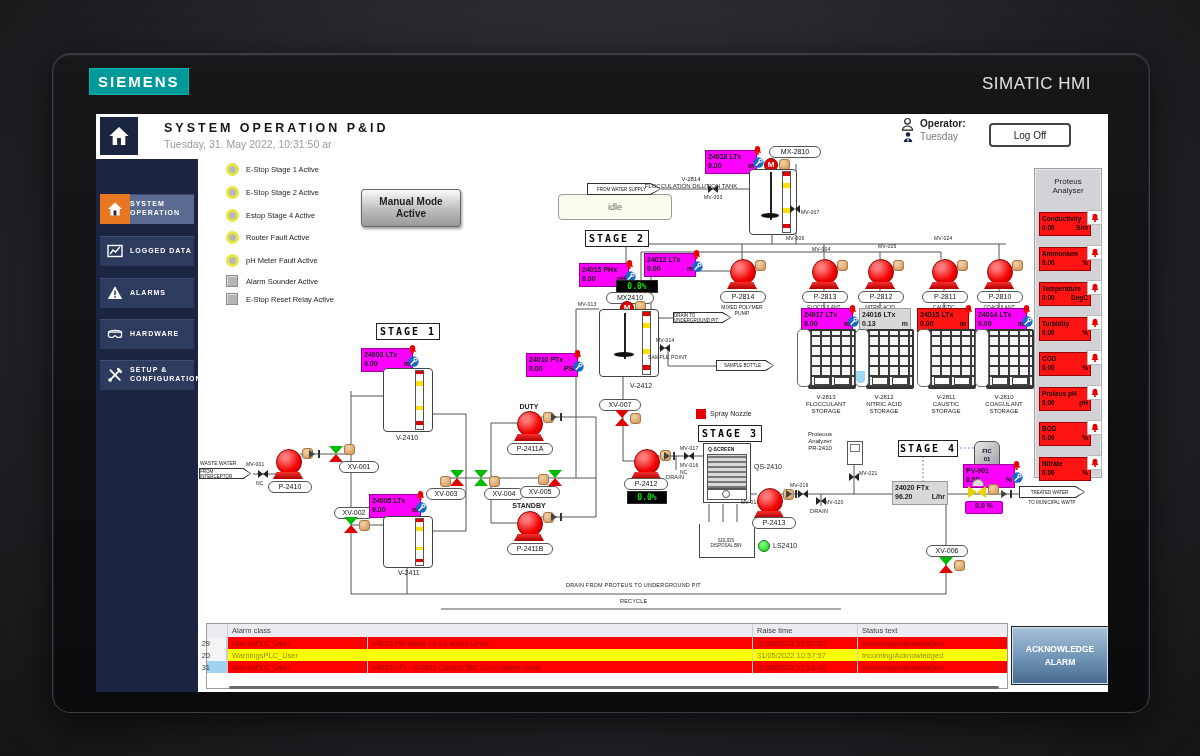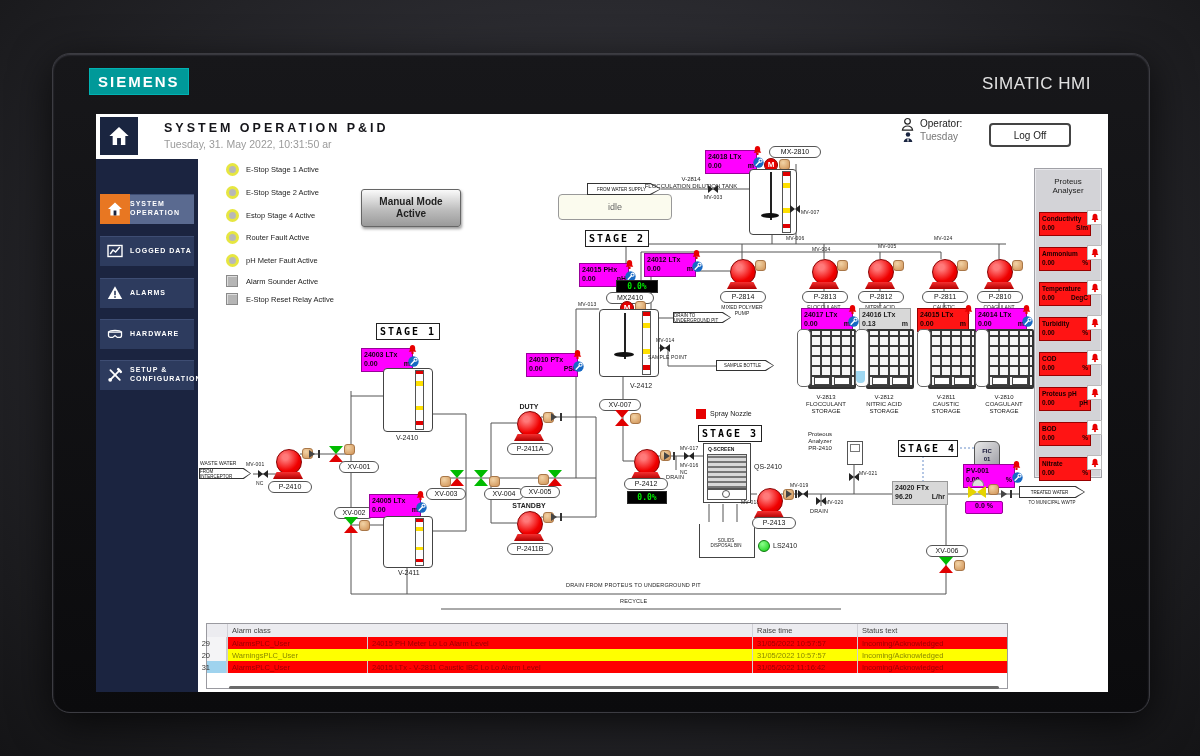--- a/index.html
+++ b/index.html
@@ -13,21 +13,21 @@
          border-radius:18px;border:1px solid #3c3c42;box-shadow:0 10px 40px rgba(0,0,0,.7), inset 0 1px 2px #44444c;}
   .logo{position:absolute;left:36px;top:14px;background:#009999;color:#fff;font-weight:bold;font-size:15px;
         letter-spacing:2px;padding:4px 8px;border:1px solid #00b3b3;}
   .product{position:absolute;right:58px;top:20px;color:#e2e2e2;font-size:17px;letter-spacing:.5px;}
   .screen{position:absolute;left:43px;top:60px;width:1012px;height:578px;background:#ffffff;overflow:hidden;}
   svg.pipes{position:absolute;left:0;top:0;pointer-events:none;}
   
   .hometile{position:absolute;left:4px;top:3px;width:38px;height:38px;background:#1a2540;display:flex;align-items:center;justify-content:center;}
   .ptitle{position:absolute;left:68px;top:7px;font-size:12.5px;font-weight:bold;letter-spacing:3px;color:#15151a;}
   .pdate{position:absolute;left:68px;top:24px;font-size:10.5px;color:#9a9a9a;}
-  .oplabel{position:absolute;left:824px;top:4px;font-size:10px;font-weight:normal;color:#222;}
+  .oplabel{position:absolute;left:824px;top:4px;font-size:10px;font-weight:bold;color:#222;}
   .oprole{position:absolute;left:824px;top:17px;font-size:10px;color:#777;}
   .logoff{position:absolute;left:893px;top:9px;width:78px;height:20px;border:2px solid #444;border-radius:4px;background:#fff;
           font-size:10px;color:#222;display:flex;align-items:center;justify-content:center;cursor:pointer;}
   
   .sidebar{position:absolute;left:0;top:45px;width:102px;height:533px;background:#1b2440;}
   .sitem{position:absolute;left:4px;width:94px;height:30px;background:#2d3b5e;display:flex;align-items:center;cursor:pointer;
          box-shadow:inset 0 1px 0 #3e4d73;}
   .sitem .ic{width:30px;display:flex;align-items:center;justify-content:center;flex:0 0 30px;}
   .sitem .slabel{font-size:7px;font-weight:bold;letter-spacing:1px;color:#fff;line-height:1.25;}
   .sitem.active{background:#5a6a90;}
@@ -797,15 +797,19 @@
       <div class="arow sev-alarm" style="top:37px">
         <div class="rownum sel">31</div>
         <div class="acell" style="left:20px;width:140px">AlarmsPLC_User</div>
         <div class="acell" style="left:160px;width:385px">24015 LTx - V-2811 Caustic IBC  Lo Lo Alarm Level</div>
         <div class="acell" style="left:545px;width:105px">31/05/2022 11:16:42</div>
         <div class="acell" style="left:650px;width:148px">Incoming/Acknowledged</div>
       </div>
       <div class="hscroll"></div>
     </div>
 
+    <div class="ackbtn">
+      <span>ACKNOWLEDGE</span>
+      <span>ALARM</span>
+    </div>
 
   </div>
 </div>
 
 </body></html>

